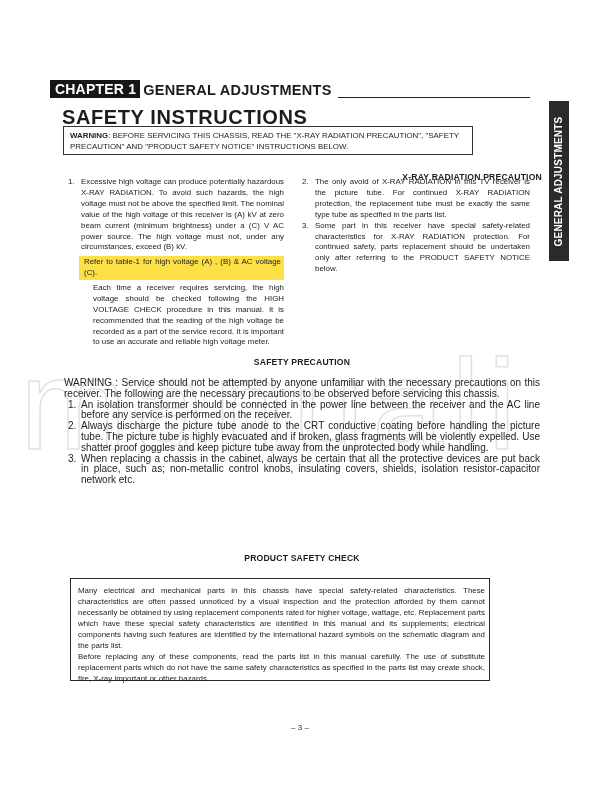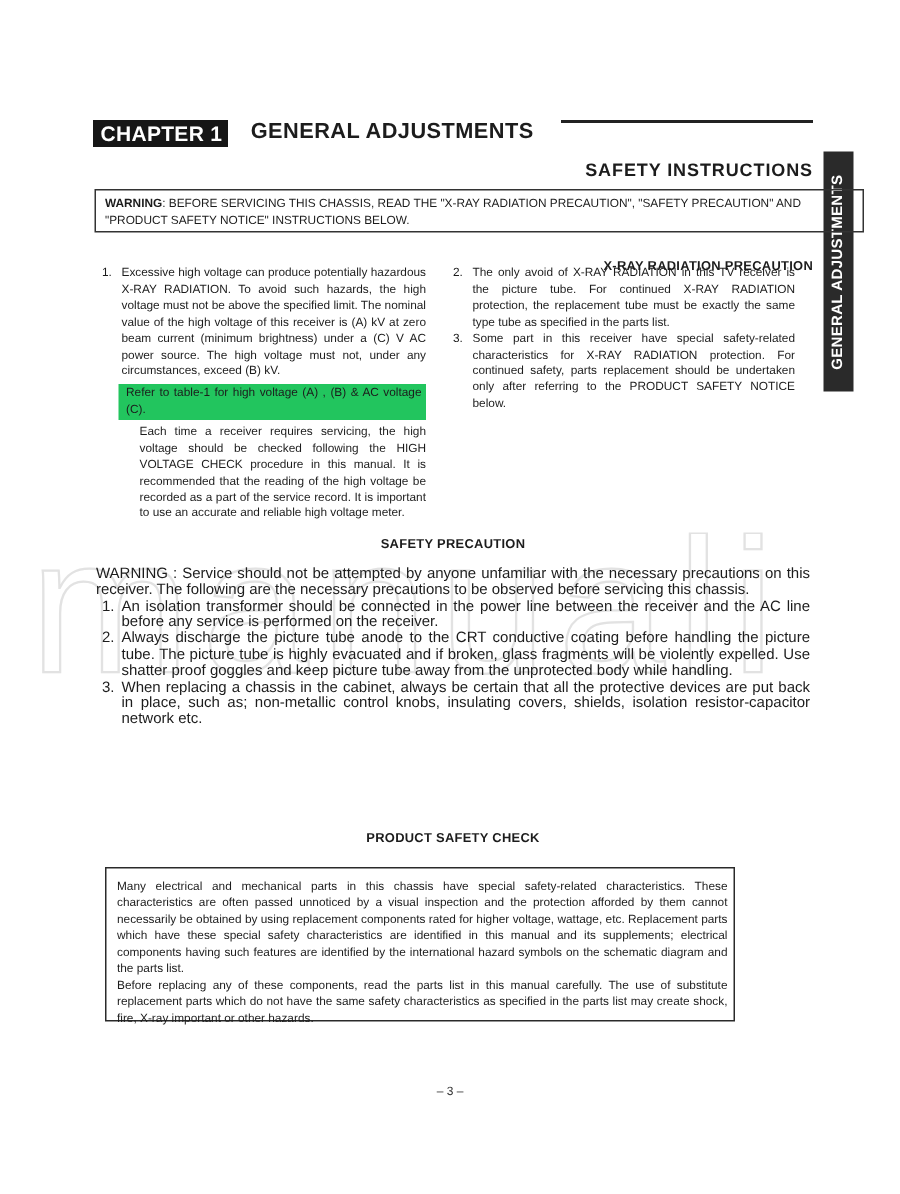--- a/index.html
+++ b/index.html
@@ -14,59 +14,59 @@
       position: absolute; left: 0; top: 355px; width: 600px; height: 100px;
       font-family: "Liberation Sans", sans-serif; font-size: 128px; line-height: 100px;
       color: transparent; -webkit-text-stroke: 1.5px #e2e2e2; letter-spacing: 8px;
       white-space: nowrap; overflow: hidden; z-index: 0; font-weight: normal;
       padding-left: 20px;
     }
 
     .content { position: relative; z-index: 1; }
 
     
-    .chapter-row { position: absolute; left: 62px; top: 80px; width: 480px; height: 18px; display: flex; align-items: flex-start; gap: 12px; }
+    .chapter-row { position: absolute; left: 50px; top: 80px; width: 480px; height: 18px; display: flex; align-items: flex-end; }
     .chapter-badge {
       background: #161616; color: #fff; font-weight: bold; font-size: 14px;
       padding: 1px 4px 1px 5px; line-height: 16px; letter-spacing: 0.2px;
     }
     .chapter-title { font-weight: bold; font-size: 14.5px; margin-left: 3px; letter-spacing: 0.3px; white-space: nowrap; }
     .chapter-rule { flex: 1; height: 1.5px; background: #222; margin-left: 6px; }
 
     .side-tab {
       position: absolute; left: 549px; top: 101px; width: 20px; height: 160px;
       background: #2a2a2a; color: #fff; font-weight: bold; font-size: 10px;
       display: flex; align-items: center; justify-content: center;
     }
     .side-tab span { transform: rotate(-90deg); white-space: nowrap; letter-spacing: 0.2px; display: block; }
 
     .title-main {
-      position: absolute; left: 62px; top: 106px; width: 480px; text-align: right;
-      font-weight: bold; font-size: 12px; letter-spacing: 0.6px;
+      position: absolute; left: 62px; top: 106px; width: 480px; text-align: left;
+      font-weight: bold; font-size: 20px; letter-spacing: 0.6px;
     }
 
     .warn-box {
-      position: absolute; left: 63px; top: 126px; width: 513px; height: 29px;
+      position: absolute; left: 63px; top: 126px; width: 410px; height: 29px;
       border: 1px solid #333; padding: 3px 6px; font-size: 7.9px; line-height: 11px;
     }
     .warn-box b { font-weight: bold; }
 
     .sec-head {
       position: absolute; left: 62px; width: 480px; text-align: center;
       font-weight: bold; font-size: 8.6px; letter-spacing: 0.2px;
     }
 
     .col { position: absolute; font-size: 7.9px; line-height: 10.9px; text-align: justify; }
     .col-left { left: 68px; top: 177px; width: 216px; }
     .col-right { left: 302px; top: 177px; width: 228px; }
     .num-item { display: flex; }
     .num-item .n { width: 13px; flex-shrink: 0; }
     .num-item .t { flex: 1; }
     .gray-note {
-      background: #22c55e; margin: 3px 0 3px 11px; padding: 1px 3px 1px 5px;
+      background: #fde047; margin: 3px 0 3px 11px; padding: 1px 3px 1px 5px;
       line-height: 10.8px;
     }
     .plain-para { margin-left: 25px; }
 
     .sp-body { position: absolute; left: 64px; top: 378px; width: 476px; font-size: 10px; line-height: 10.8px; text-align: justify; }
     .sp-body .num-item { margin-left: 4px; }
     .sp-body .num-item .n { width: 13px; }
 
     .psn-box {
       position: absolute; left: 70px; top: 578px; width: 420px; height: 103px;

